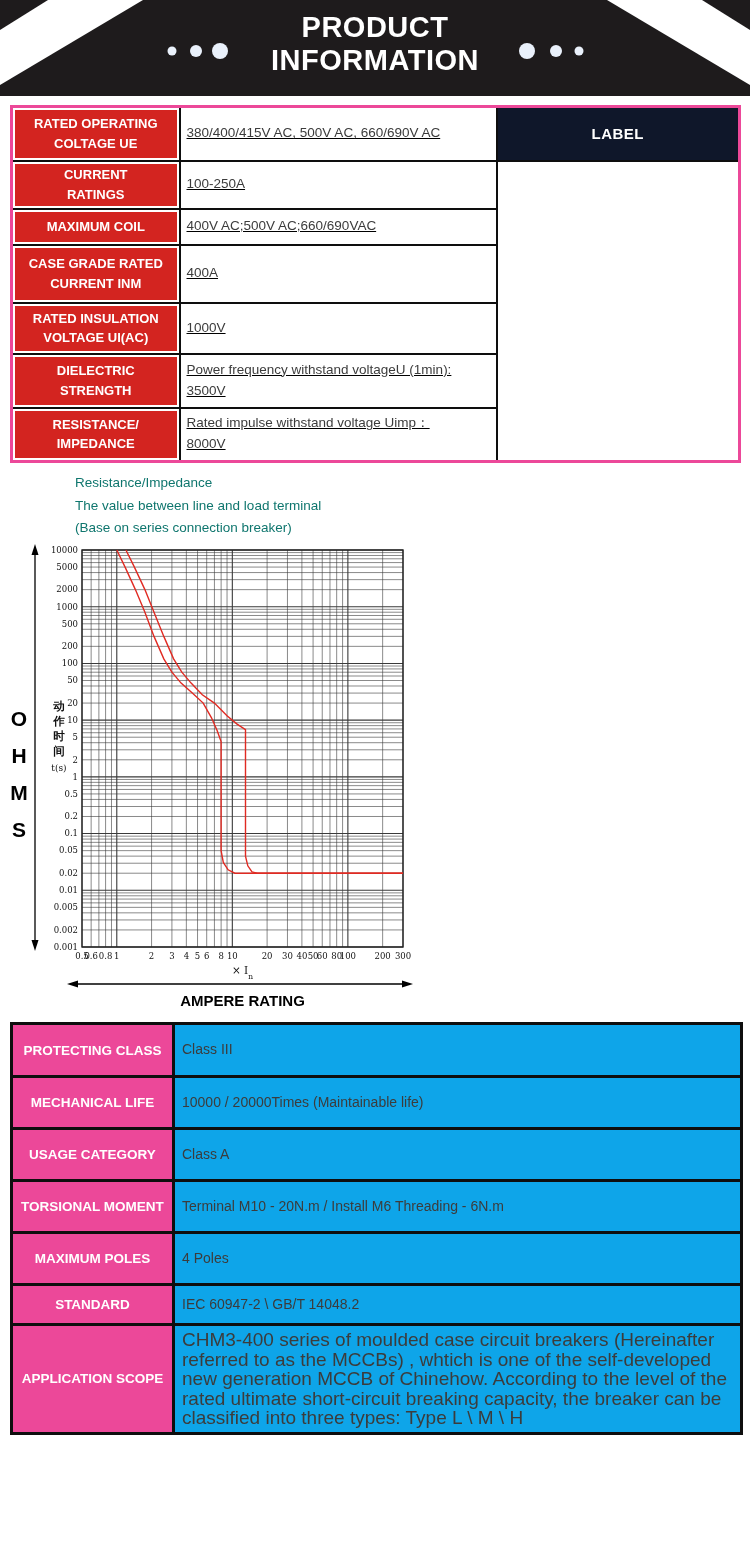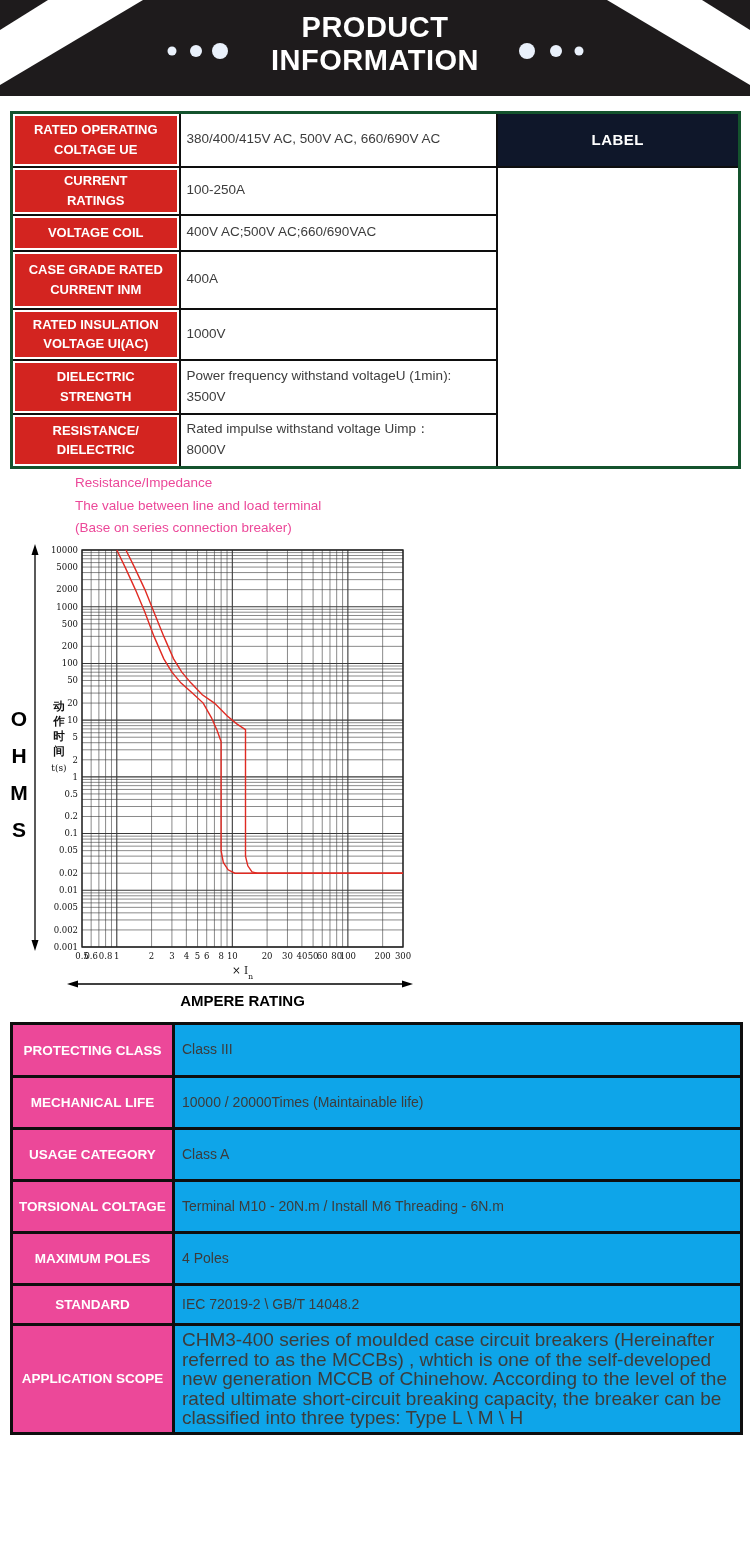--- a/index.html
+++ b/index.html
@@ -7,39 +7,39 @@
         font-family:"Liberation Sans",sans-serif;}
 
   
   .banner{position:absolute;left:0;top:0;width:750px;height:96px;background:#1e1b1c;overflow:hidden;}
   .banner svg{position:absolute;left:0;top:0;}
   .banner-title{position:absolute;left:0;top:11px;width:100%;text-align:center;color:#ffffff;
                 font-weight:bold;font-size:29px;line-height:33px;letter-spacing:.5px;white-space:pre-line;}
 
   
   table{border-collapse:collapse;table-layout:fixed;}
-  .spec-table{position:absolute;left:10px;top:111px;width:728px;border:3px solid #14532d;}
+  .spec-table{position:absolute;left:10px;top:105px;width:728px;border:3px solid #ec4899;text-decoration:underline;}
   .spec-table td{border:2px solid #0e0e0e;padding:0;vertical-align:middle;}
   .spec-table tr:nth-child(1){height:54px;}
   .spec-table tr:nth-child(2){height:48px;}
   .spec-table tr:nth-child(3){height:36px;}
   .spec-table tr:nth-child(4){height:58px;}
   .spec-table tr:nth-child(5){height:51px;}
   .spec-table tr:nth-child(6){height:54px;}
   .spec-table tr:nth-child(7){height:54px;}
   td.lblcell{position:relative;}
   .redbox{position:absolute;inset:2px;background:#d32420;display:flex;align-items:center;justify-content:center;
           color:#fff;font-weight:bold;font-size:13px;line-height:1.5;text-align:center;white-space:pre-line;}
   .redfill{position:absolute;inset:0;background:#0f172a;display:flex;align-items:center;justify-content:center;
            color:#fff;font-weight:bold;font-size:15px;letter-spacing:.5px;}
   td.valcell{padding-left:6px;font-size:13.5px;color:#3c3c3c;white-space:pre-line;line-height:1.55;background:#fff;}
   td.labelarea{background:#fff;}
 
   
-  .notes{position:absolute;left:75px;top:476px;font-size:13.5px;color:#ec4899;}
+  .notes{position:absolute;left:75px;top:476px;font-size:13.5px;color:#0f766e;}
   .notes p{margin:0 0 8.5px 0;line-height:14px;}
 
   
   .chart-wrap{position:absolute;left:5px;top:538px;width:440px;height:478px;}
 
   
   .detail-table{position:absolute;left:10px;top:1022px;width:730px;border:3px solid #0e0e0e;}
   .detail-table td{border:3px solid #0e0e0e;padding:0;vertical-align:middle;}
   .detail-table tr:nth-child(1){height:53px;}
   .detail-table tr:nth-child(2){height:52px;}
@@ -96,21 +96,21 @@
     <tr>
       <td class="lblcell">
             <div class="redbox">CURRENT
 RATINGS</div>
           </td>
       <td class="valcell">100-250A</td>
       <td class="labelarea" rowspan="6"></td>
     </tr>
     <tr>
       <td class="lblcell">
-            <div class="redbox">VOLTAGE COIL</div>
+            <div class="redbox">MAXIMUM COIL</div>
           </td>
       <td class="valcell">400V AC;500V AC;660/690VAC</td>
     </tr>
     <tr>
       <td class="lblcell">
             <div class="redbox">CASE GRADE RATED
 CURRENT INM</div>
           </td>
       <td class="valcell">400A</td>
     </tr>
@@ -125,21 +125,21 @@
       <td class="lblcell">
             <div class="redbox">DIELECTRIC
 STRENGTH</div>
           </td>
       <td class="valcell">Power frequency withstand voltageU (1min):
 3500V</td>
     </tr>
     <tr>
       <td class="lblcell">
             <div class="redbox">RESISTANCE/
-DIELECTRIC</div>
+IMPEDANCE</div>
           </td>
       <td class="valcell">Rated impulse withstand voltage Uimp：
 8000V</td>
     </tr>
   </tbody>
     </table>
 
   <div class="notes">
     <p>Resistance/Impedance</p>
     <p>The value between line and load terminal</p>
@@ -313,30 +313,30 @@
     </tr>
     <tr>
       <td class="dlbl">MECHANICAL LIFE</td>
       <td class="dval">10000 / 20000Times  (Maintainable life)</td>
     </tr>
     <tr>
       <td class="dlbl">USAGE CATEGORY</td>
       <td class="dval">Class A</td>
     </tr>
     <tr>
-      <td class="dlbl">TORSIONAL COLTAGE</td>
+      <td class="dlbl">TORSIONAL MOMENT</td>
       <td class="dval">Terminal M10 - 20N.m / Install M6 Threading - 6N.m</td>
     </tr>
     <tr>
       <td class="dlbl">MAXIMUM POLES</td>
       <td class="dval">4 Poles</td>
     </tr>
     <tr>
       <td class="dlbl">STANDARD</td>
-      <td class="dval">IEC 72019-2 \ GB/T 14048.2</td>
+      <td class="dval">IEC 60947-2 \ GB/T 14048.2</td>
     </tr>
     <tr>
       <td class="dlbl">APPLICATION SCOPE</td>
       <td class="dval" style="font-size:19px">CHM3-400 series of moulded case circuit breakers (Hereinafter referred to as the MCCBs) , whtich is one of the self-developed new generation MCCB of Chinehow. According to the level of the rated ultimate short-circuit breaking capacity, the breaker can be classified into three types: Type L \ M \ H</td>
     </tr>
   </tbody>
     </table>
 
 </div>
 

